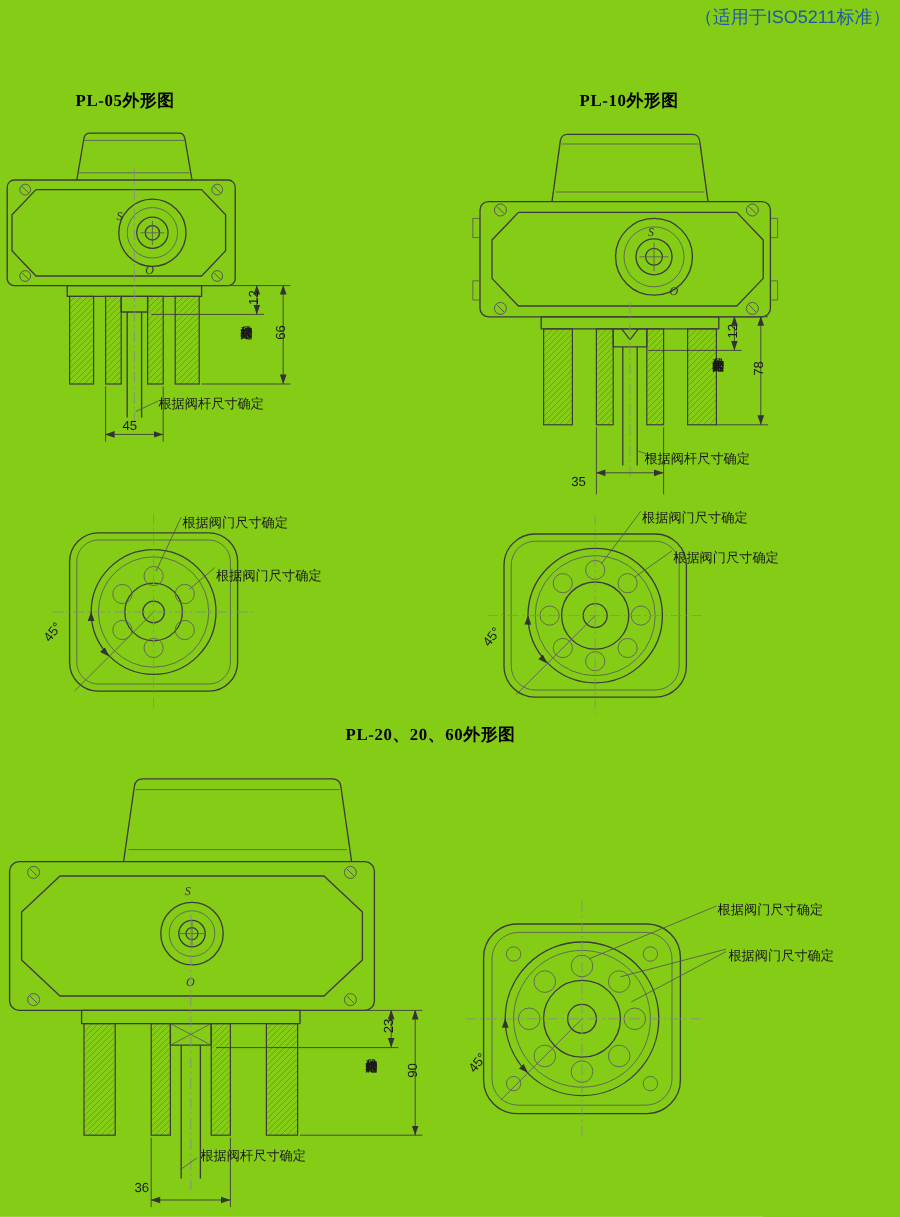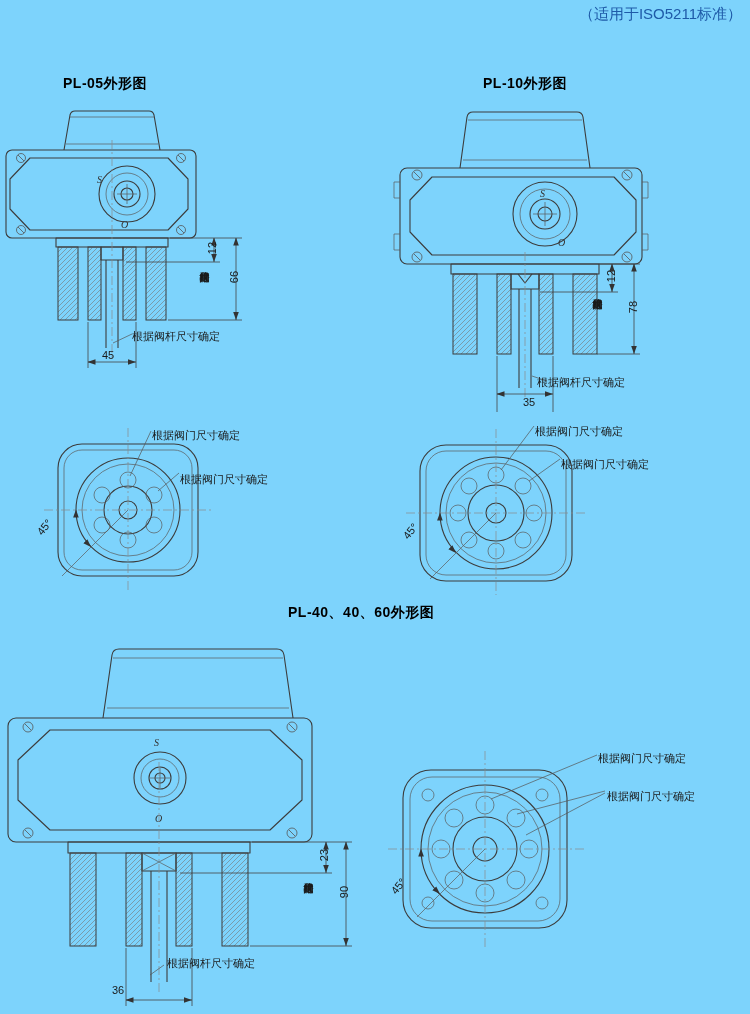--- a/index.html
+++ b/index.html
@@ -1,20 +1,20 @@
 <!DOCTYPE html>
 <html><head>
 <meta charset="utf-8">
 <style>
   * { margin:0; padding:0; box-sizing:border-box; }
   body { background:#fff; font-family:"Liberation Sans", sans-serif; }
-  .page { position:relative; width:750px; height:1014px; background:#7dd3fc; overflow:hidden; }
+  .page { position:relative; width:750px; height:1014px; background:#84cc16; overflow:hidden; }
 
   .std-note { position:absolute; top:5px; right:8px; font-size:15px; color:#1e5aa8; white-space:nowrap; }
-  .title { position:absolute; font-weight:bold; font-size:14px; color:#000; letter-spacing:.5px; white-space:nowrap; }
+  .title { position:absolute; font-weight:bold; font-size:14px; color:#000; letter-spacing:.5px; white-space:nowrap;font-family:Liberation Serif, serif; }
 
   .lbl { position:absolute; font-size:11px; color:#1a1a1a; white-space:nowrap; }
   .rot90 { transform:rotate(-90deg); transform-origin:center; }
   .rot45 { transform:rotate(-52deg); transform-origin:center; }
   .vtext { position:absolute; writing-mode:vertical-rl; text-orientation:upright;
            font-size:10px; line-height:12px; height:44px; color:#1a1a1a; }
 
   svg.draw { position:absolute; overflow:visible; }
   .ln { stroke:#3c3c3c; stroke-width:1.1; fill:none; stroke-linejoin:round; }
   .thin { stroke:#5a5a5a; stroke-width:.7; fill:none; }
@@ -40,21 +40,21 @@
       </marker>
       <pattern id="hatch" patternUnits="userSpaceOnUse" width="5" height="5">
         <path d="M0,5 L5,0" stroke="#777" stroke-width="0.6"></path>
       </pattern>
     </defs>
   </svg>
 
   <div class="std-note">（适用于ISO5211标准）</div>
   <div class="title" style="left:63px;top:75px">PL-05外形图</div>
   <div class="title" style="left:483px;top:75px">PL-10外形图</div>
-  <div class="title" style="left:288px;top:604px">PL-40、40、60外形图</div>
+  <div class="title" style="left:288px;top:604px">PL-20、20、60外形图</div>
 
   <svg class="draw" style="left:0;top:100px" width="260" height="300" viewBox="0 0 260 300">
     <g>
       <path class="ln" d="M64,50 L70,15 Q71,11 75,11 L149,11 Q153,11 154,15 L160,50"></path>
       <line class="thin" x1="70" y1="17" x2="154" y2="17"></line>
       <line class="thin" x1="66" y1="44" x2="158" y2="44"></line>
     </g>
     <g>
       <rect class="ln" x="6" y="50" width="190" height="88" rx="6"></rect>
       <path class="ln" d="M30,58 L168,58 L188,79 L188,109 L168,130 L30,130 L10,109 L10,79 Z"></path>
@@ -160,21 +160,21 @@
       <line x1="107" y1="294" x2="163" y2="294" marker-start="url(#as)" marker-end="url(#ae)"></line>
     </g>
     <g class="lead">
       <line x1="142" y1="276" x2="157" y2="281"></line>
     </g>
   </svg>
   <span class="lbl rot90" style="left:605px;top:270px">12</span>
   <span class="lbl rot90" style="left:627px;top:301px">78</span>
   <span class="vtext" style="left:591px;top:291px">根据阀杆尺寸确定</span>
   <span class="lbl" style="left:537px;top:375px">根据阀杆尺寸确定</span>
-  <span class="lbl" style="left:523px;top:396px">35</span>
+  <span class="lbl" style="left:476px;top:396px">35</span>
 
   <svg class="draw" style="left:20px;top:420px" width="240" height="180" viewBox="0 0 240 180">
     <g>
       <rect class="ln" x="38" y="24" width="140" height="132" rx="24"></rect>
       <rect class="thin" x="44" y="30" width="128" height="120" rx="18"></rect>
       <circle class="ln" cx="108" cy="90" r="52"></circle>
       <circle class="thin" cx="108" cy="90" r="46"></circle>
       <circle class="ln" cx="108" cy="90" r="24"></circle>
       <circle class="ln" cx="108" cy="90" r="9"></circle>
       <g class="thin">

